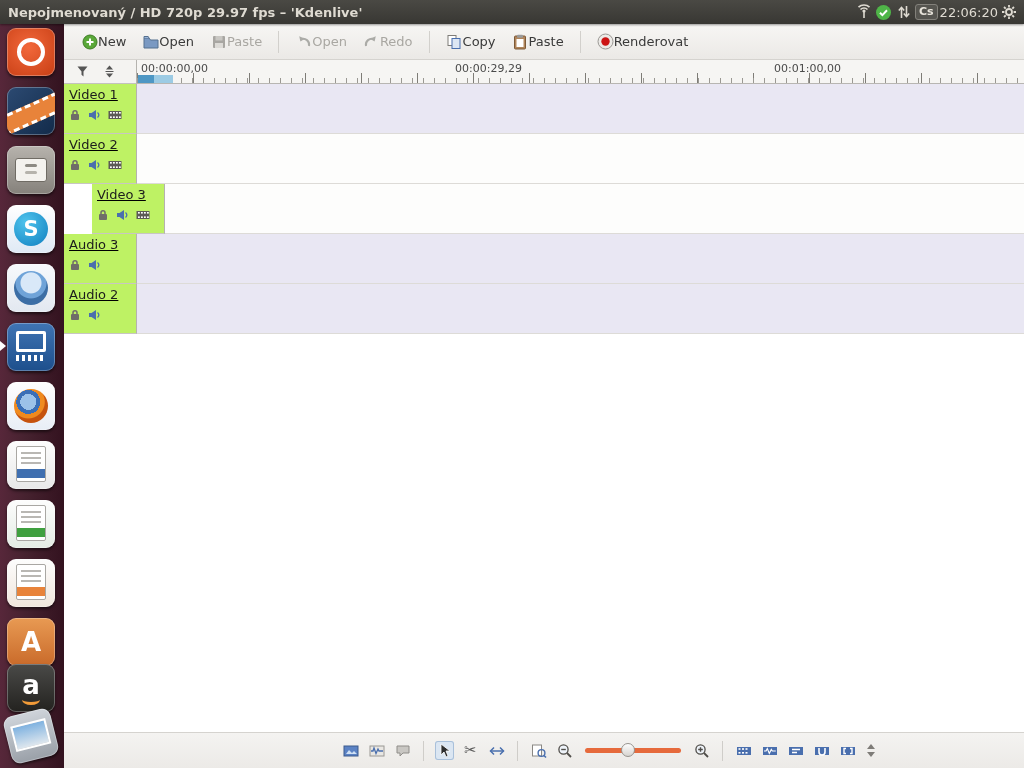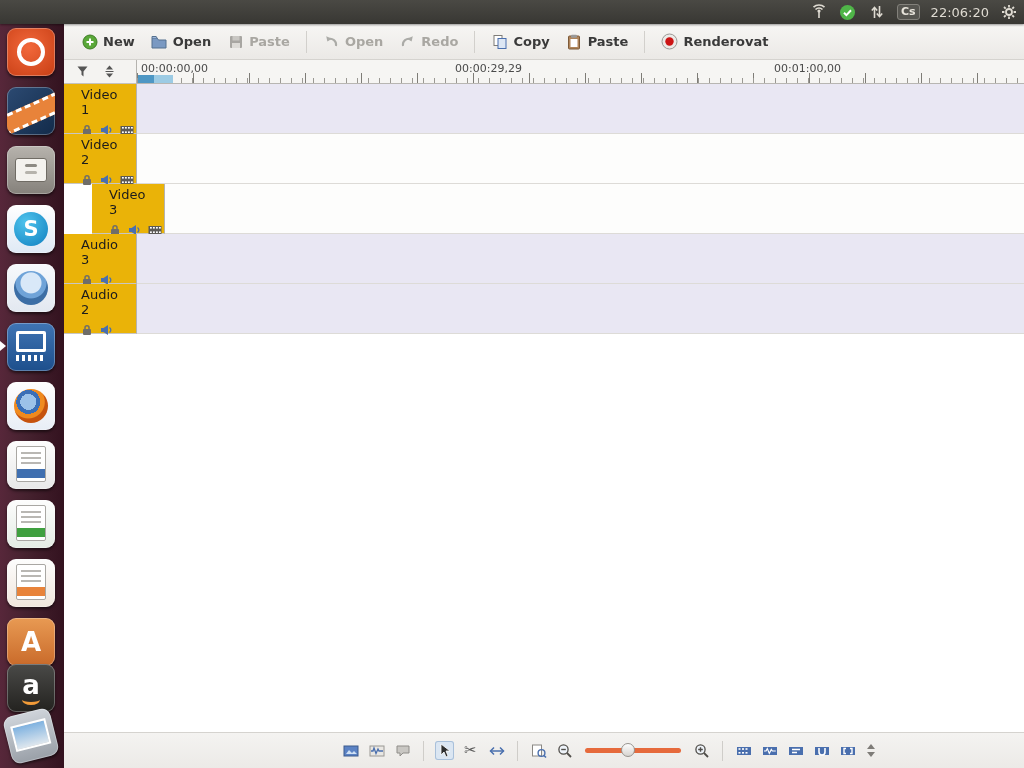--- a/index.html
+++ b/index.html
@@ -9,21 +9,21 @@
     background:#ffffff;
   }
   
   #panel{
     position:absolute;top:0;left:0;width:1024px;height:24px;
     background:linear-gradient(#4a4944,#383733);
     color:#dfdbd2;display:flex;align-items:center;z-index:50;
     box-shadow:0 1px 2px rgba(0,0,0,.4);
   }
   .panel-title{margin-left:8px;font-size:13px;font-weight:bold;white-space:nowrap;}
-  .panel-right{margin-left:auto;display:flex;align-items:center;gap:11px;margin-right:6px;text-align:center;}
+  .panel-right{margin-left:auto;display:flex;align-items:center;gap:2px;margin-right:6px;text-align:center;}
   .tray-ic{width:18px;height:18px;display:flex;align-items:center;justify-content:center;}
   .kb-badge{
     background:#565550;border:1px solid #83817b;border-radius:3px;
     font-size:11px;font-weight:bold;padding:0 3px;line-height:14px;color:#e8e4db;
   }
   .panel-clock{font-size:13px;}
   
   #launcher{
     position:absolute;top:24px;left:0;width:64px;height:744px;
     background:linear-gradient(90deg,#57273a 0%,#46222f 40%,#33121f 100%);
@@ -61,43 +61,43 @@
   .am-smile{width:18px;height:8px;border-bottom:3px solid #f29b38;border-radius:50%;margin:-8px auto 0;}
   .ws-shot{width:32px;height:22px;border:2px solid #fff;margin:10px auto;background:linear-gradient(#7fb2e0,#dfe7ee);}
   
   #window{position:absolute;left:64px;top:24px;width:960px;height:744px;background:#fff;}
   
   #toolbar{
     position:absolute;left:0;top:0;width:960px;height:36px;box-sizing:border-box;
     background:linear-gradient(#f7f6f4,#ebe9e6);border-bottom:1px solid #d5d3cf;
     display:flex;align-items:center;padding-left:10px;gap:2px;
   }
-  .tb-btn{display:flex;align-items:center;gap:5px;padding:4px 7px;border-radius:3px;
-    font-size:13px;color:#3a3a3a;cursor:default;font-weight:bold;}
+  .tb-btn{display:flex;align-items:center;padding:4px 7px;border-radius:3px;
+    font-size:13px;color:#3a3a3a;cursor:default;}
   .tb-btn.disabled{color:#a9a7a2;}
   .tb-sep{width:1px;height:22px;background:#d2d0cc;margin:0 7px;}
   .tb-ic{width:17px;height:17px;display:flex;align-items:center;justify-content:center;}
   
   #corner{position:absolute;left:0;top:36px;width:73px;height:24px;box-sizing:border-box;
     background:#f4f3f1;border-bottom:1px solid #c4c2be;border-right:1px solid #b5b3af;
     display:flex;align-items:center;gap:14px;padding-left:12px;}
   #ruler{position:absolute;left:73px;top:36px;width:887px;height:24px;box-sizing:border-box;
     background:#f6f5f3;border-bottom:1px solid #b8b6b2;}
   .ruler-label{position:absolute;top:2px;font-size:11px;color:#4a4a4a;white-space:nowrap;}
   .ticks-small{position:absolute;left:0;bottom:0;width:100%;height:5px;
     background:repeating-linear-gradient(90deg,#9a9893 0 1px,transparent 1px 11px);}
   .ticks-big{position:absolute;left:0;bottom:0;width:100%;height:10px;
     background:repeating-linear-gradient(90deg,#7e7c77 0 1px,transparent 1px 56px);}
   .zone-bar{position:absolute;left:1px;bottom:0;width:35px;height:8px;
     background:linear-gradient(90deg,#4e97c4 0 45%,#9ccbe4 45%);}
   
   .track-row{position:absolute;left:0;width:960px;height:50px;}
   .track-head{position:absolute;left:0;top:0;width:73px;height:50px;box-sizing:border-box;
-    background:#eab308;border-right:1px solid #b5b3af;border-bottom:1px solid #c8c6c2;
-    padding:3px 17px;}
+    background:#bef264;border-right:1px solid #b5b3af;border-bottom:1px solid #c8c6c2;
+    padding:3px 5px;text-decoration:underline;}
   .track-name{font-size:13px;color:#1c1c1c;}
   .track-icons{display:flex;align-items:center;gap:7px;margin-top:7px;}
   .trk-ic{display:flex;align-items:center;justify-content:center;}
   .track-body{position:absolute;left:73px;top:0;width:887px;height:50px;box-sizing:border-box;
     border-bottom:1px solid #dddbd7;}
   .bg-lav{background:#e9e7f3;}
   .bg-white{background:#fdfdfc;}
   
   #statusbar{
     position:absolute;left:0;bottom:0;width:960px;height:36px;box-sizing:border-box;
@@ -116,20 +116,21 @@
     margin-left:auto;white-space:nowrap;}
   .spinner{display:flex;flex-direction:column;gap:3px;margin-left:3px;}
   .spin-up{width:0;height:0;border:4px solid transparent;border-bottom:5px solid #7e7c78;}
   .spin-down{width:0;height:0;border:4px solid transparent;border-top:5px solid #7e7c78;}
   svg{display:block;}
 </style>
 </head>
 <body>
 
 <div id="panel">
+  <span class="panel-title">Nepojmenovaný / HD 720p 29.97 fps – 'Kdenlive'</span>
   <div class="panel-right">
     <span class="tray-ic">
       <svg width="16" height="16" viewBox="0 0 16 16">
           <g stroke="#dfdbd2" stroke-width="1.6" fill="none">
         <path d="M8 14V7"></path>
             <path d="M4.5 5.5a5 5 0 0 1 7 0"></path>
             <path d="M2.5 3.2a8 8 0 0 1 11 0"></path>
           </g>
         <circle cx="8" cy="7" r="1.6" fill="#dfdbd2"></circle>
         </svg>

